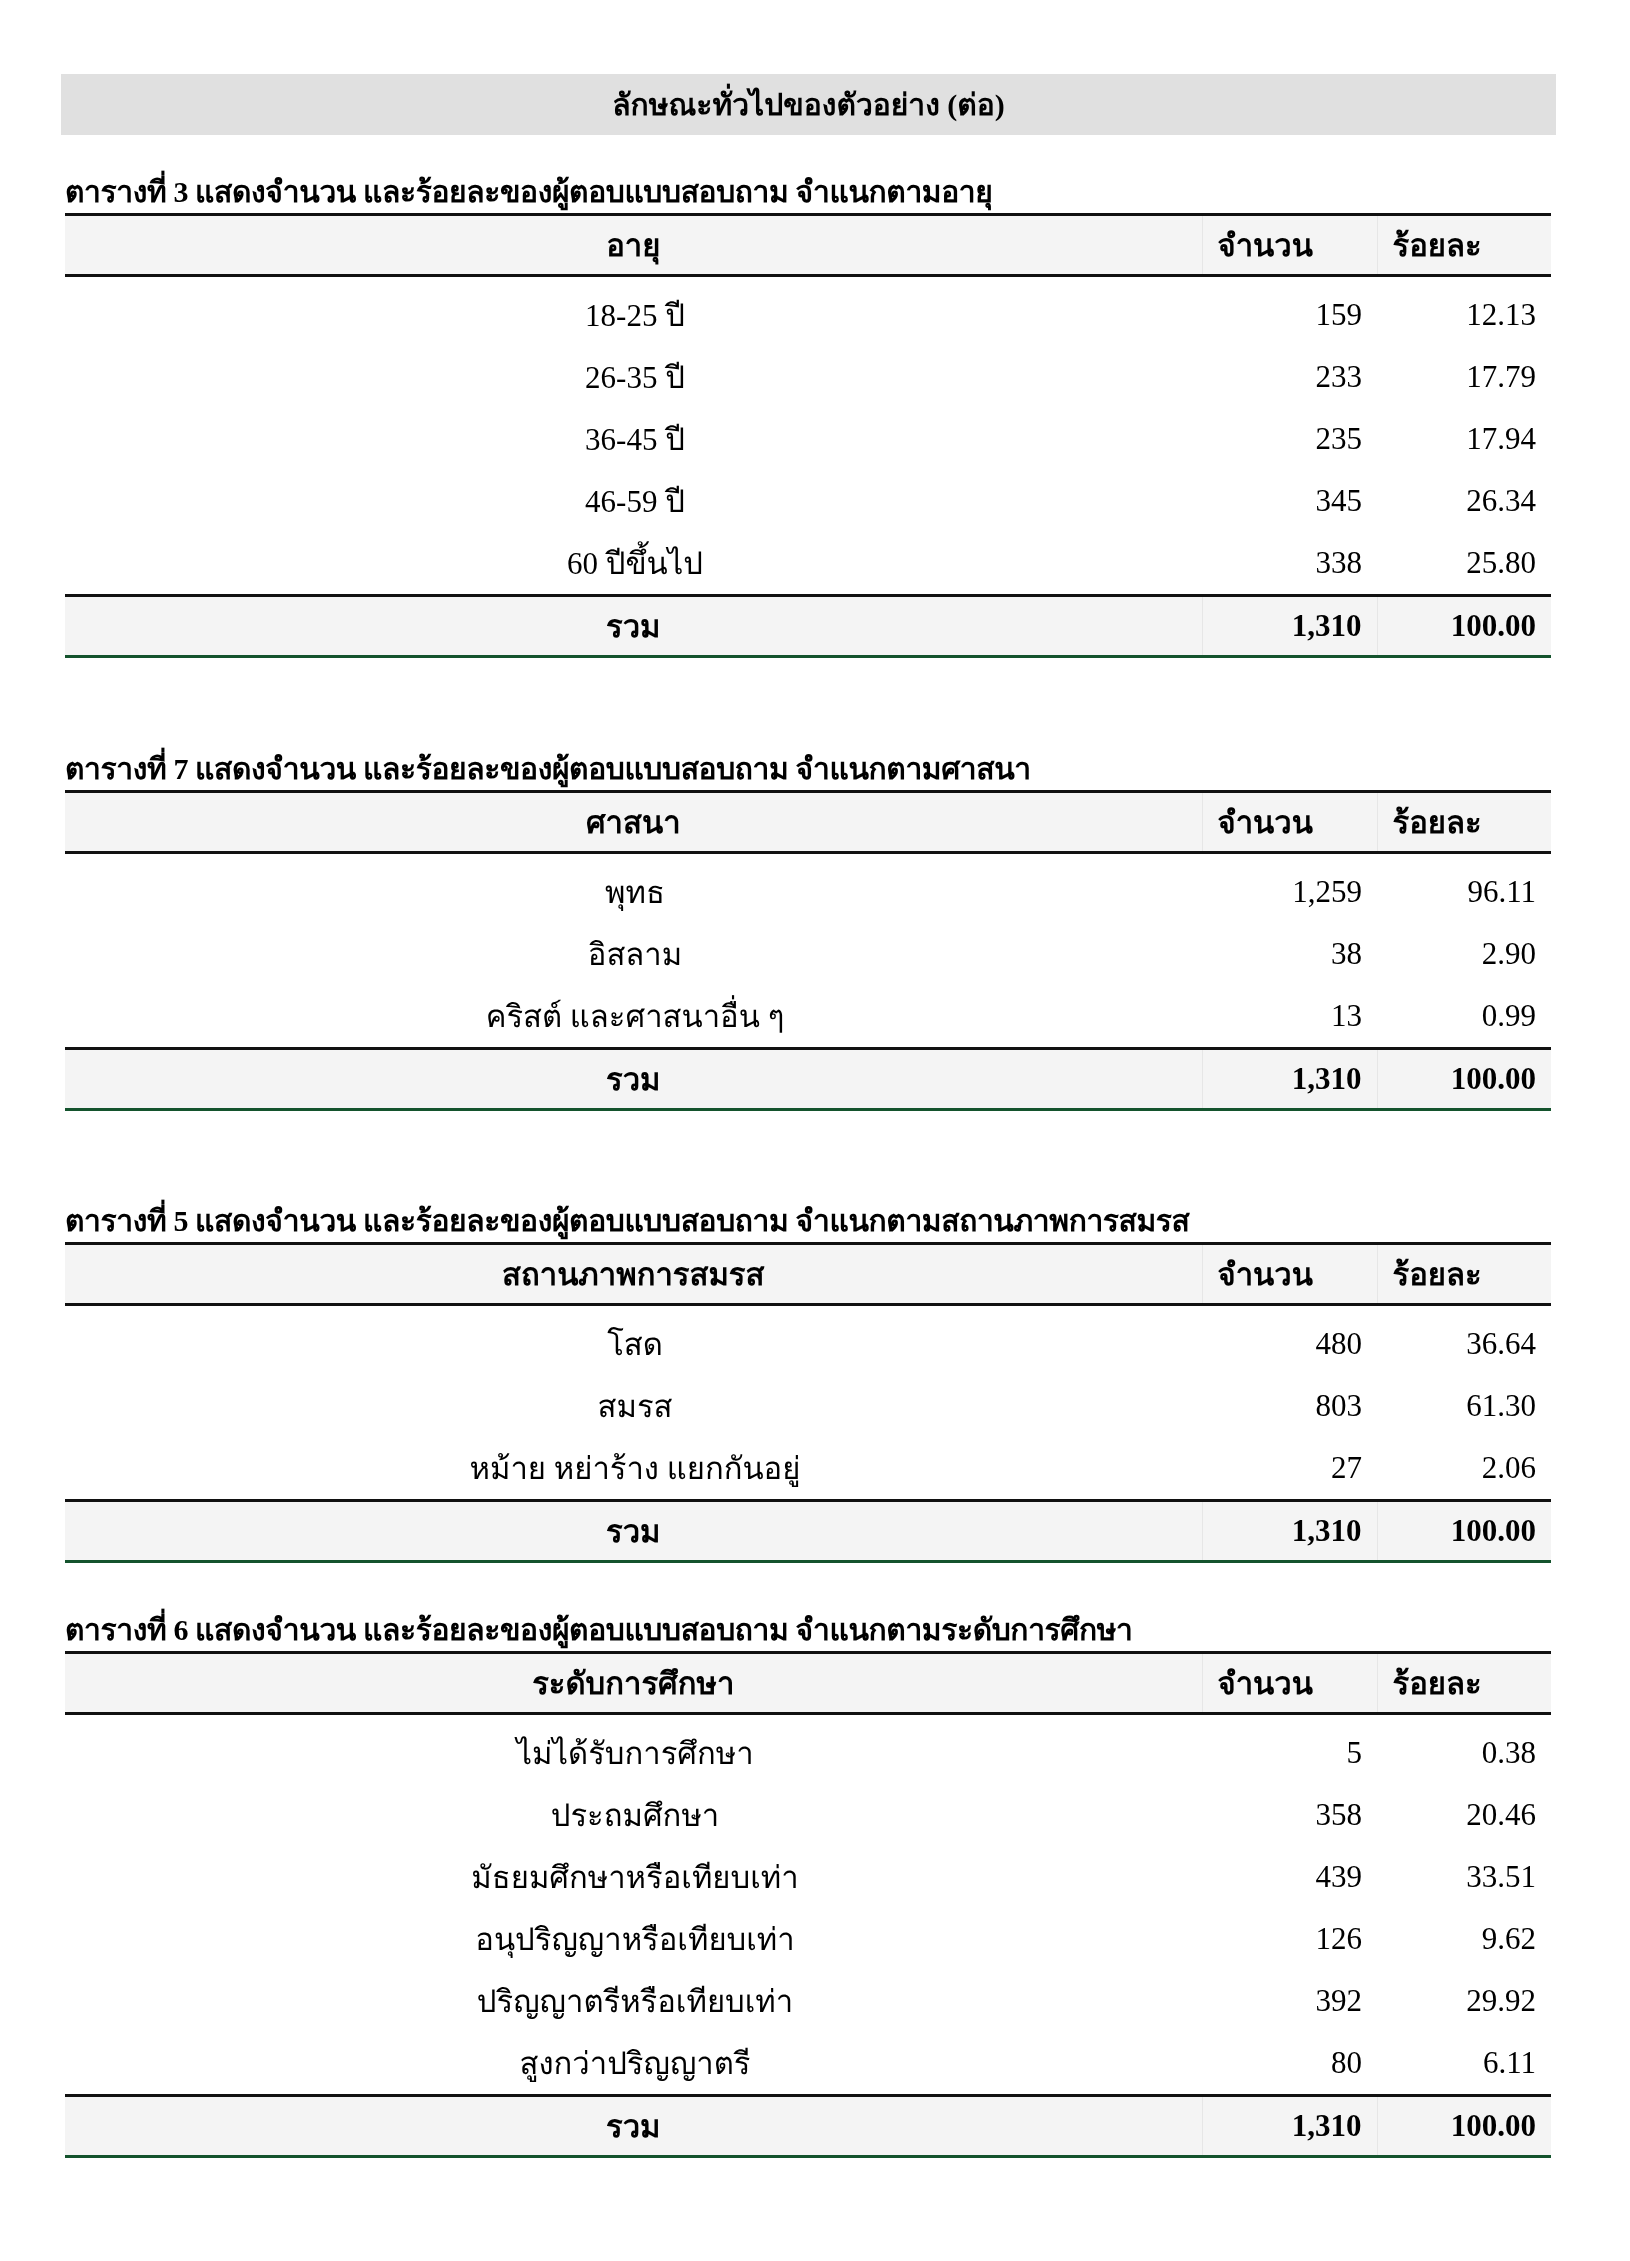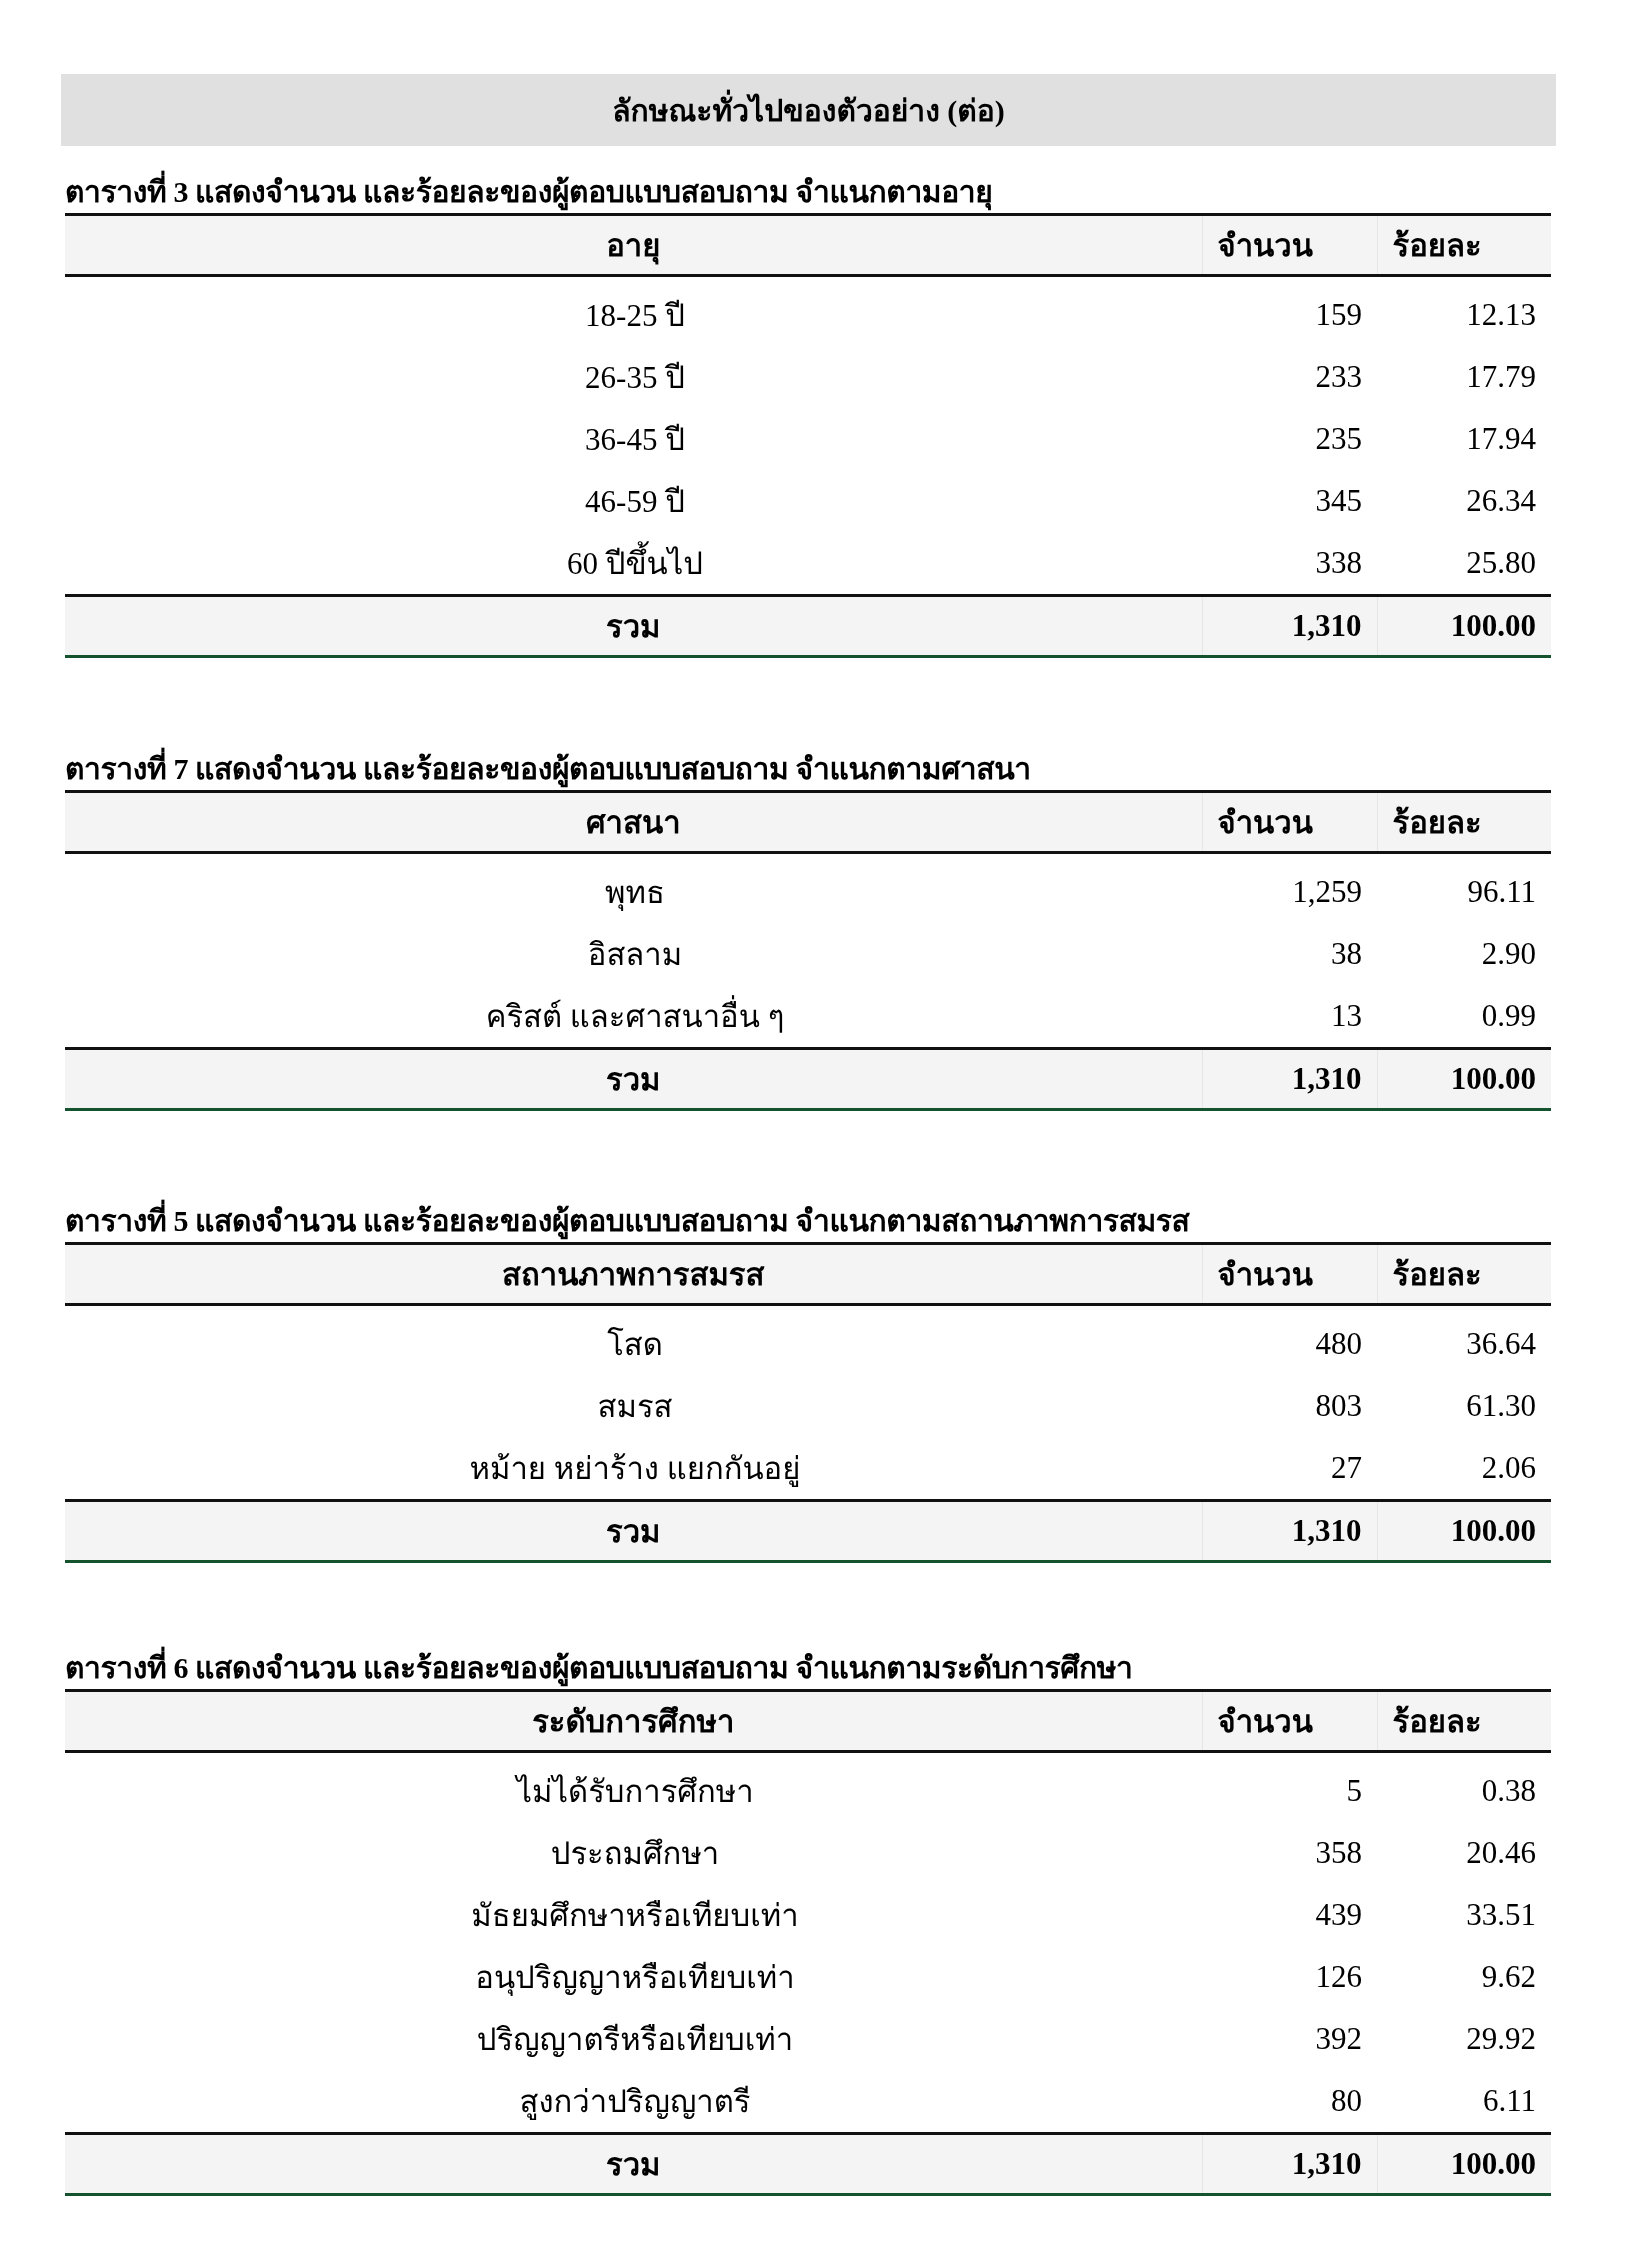--- a/index.html
+++ b/index.html
@@ -13,21 +13,21 @@
     position: relative;
     font-family: "Liberation Serif", "DejaVu Serif", serif;
     color: #000;
     overflow: hidden;
   }
   .title-band {
     position: absolute;
     left: 61px;
     top: 74px;
     width: 1495px;
-    height: 72px;
+    height: 61px;
     background: #e0e0e0;
     display: flex;
     align-items: center;
     justify-content: center;
     font-weight: bold;
     font-size: 30px;
   }
   .section {
     position: absolute;
     left: 65px;
@@ -219,21 +219,21 @@
     <tfoot>
       <tr>
         <td>รวม</td>
         <td class="num">1,310</td>
         <td class="num">100.00</td>
       </tr>
     </tfoot>
   </table>
 </div>
 
-<div class="section" style="top:1646px;">
+<div class="section" style="top:1608px;">
   <div class="caption">ตารางที่ 6 แสดงจำนวน และร้อยละของผู้ตอบแบบสอบถาม จำแนกตามระดับการศึกษา</div>
   <table class="data">
     <colgroup>
         <col class="c-label">
         <col class="c-count">
         <col class="c-pct">
       </colgroup>
     <thead>
       <tr>
         <th>ระดับการศึกษา</th>

